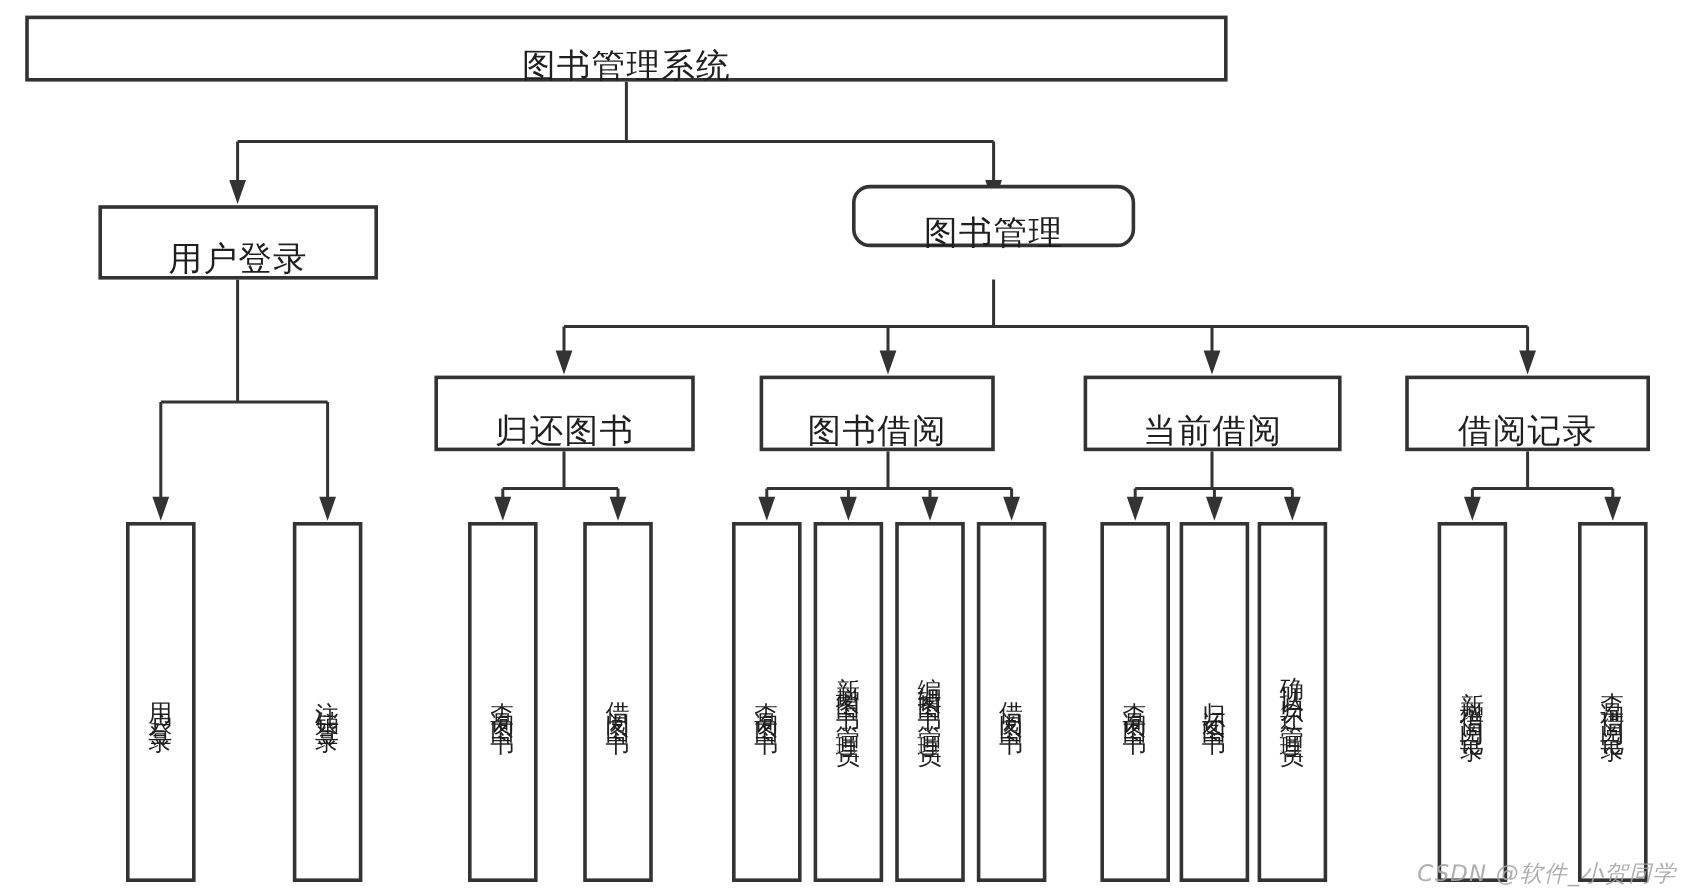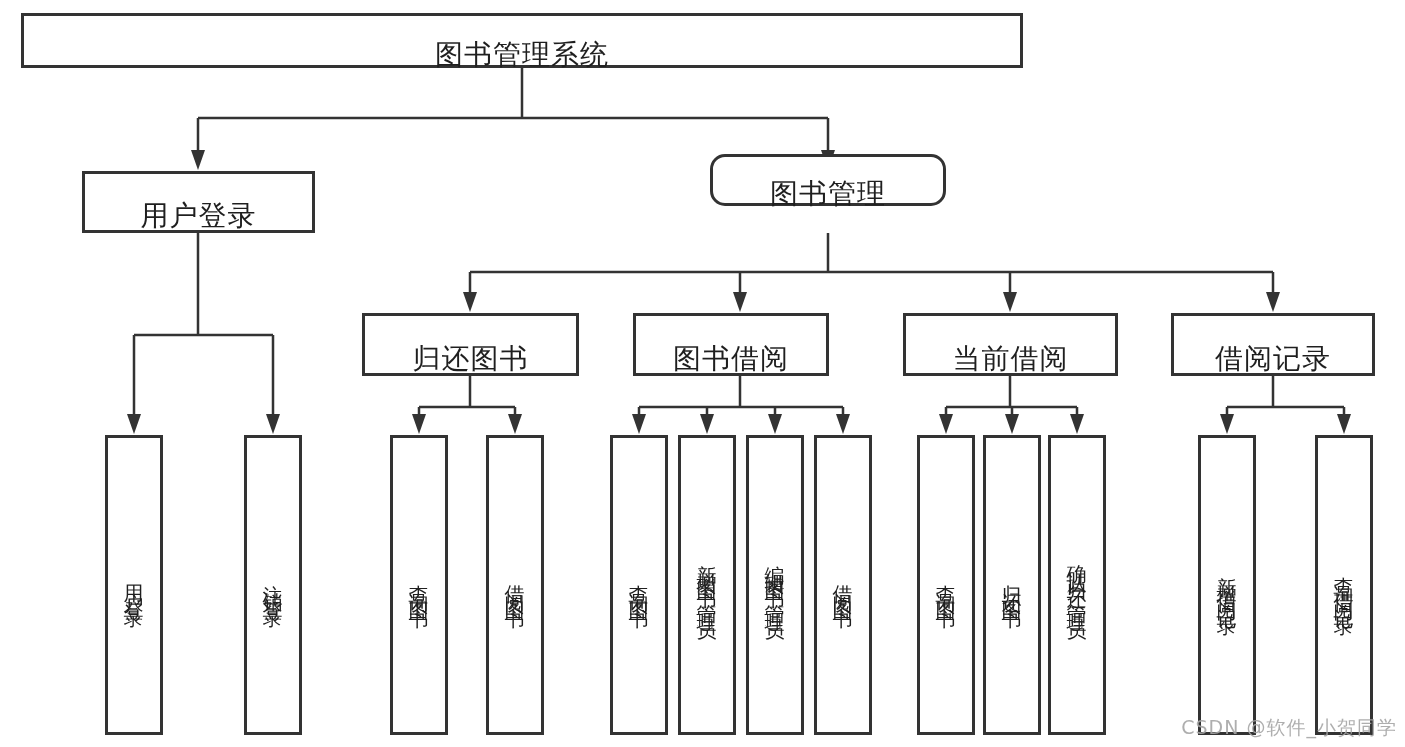--- a/index.html
+++ b/index.html
@@ -47,20 +47,21 @@
   }
   .watermark {
     position: absolute;
     right: 8px;
     bottom: 6px;
     font-size: 19px;
     color: rgba(165,165,165,0.9);
     letter-spacing: 1px;
     z-index: 3;
     white-space: nowrap;
+    font-style: italic;
   }
 </style>
 </head>
 <body>
 
 <div class="canvas">
 
   <svg class="connectors" width="1405" height="747" viewBox="0 0 1405 747" fill="none" stroke="#333333" stroke-width="2.5">
 
     <path d="M522 68 V118 M198 118 H828 M198 118 V152 M828 118 V152"></path>

